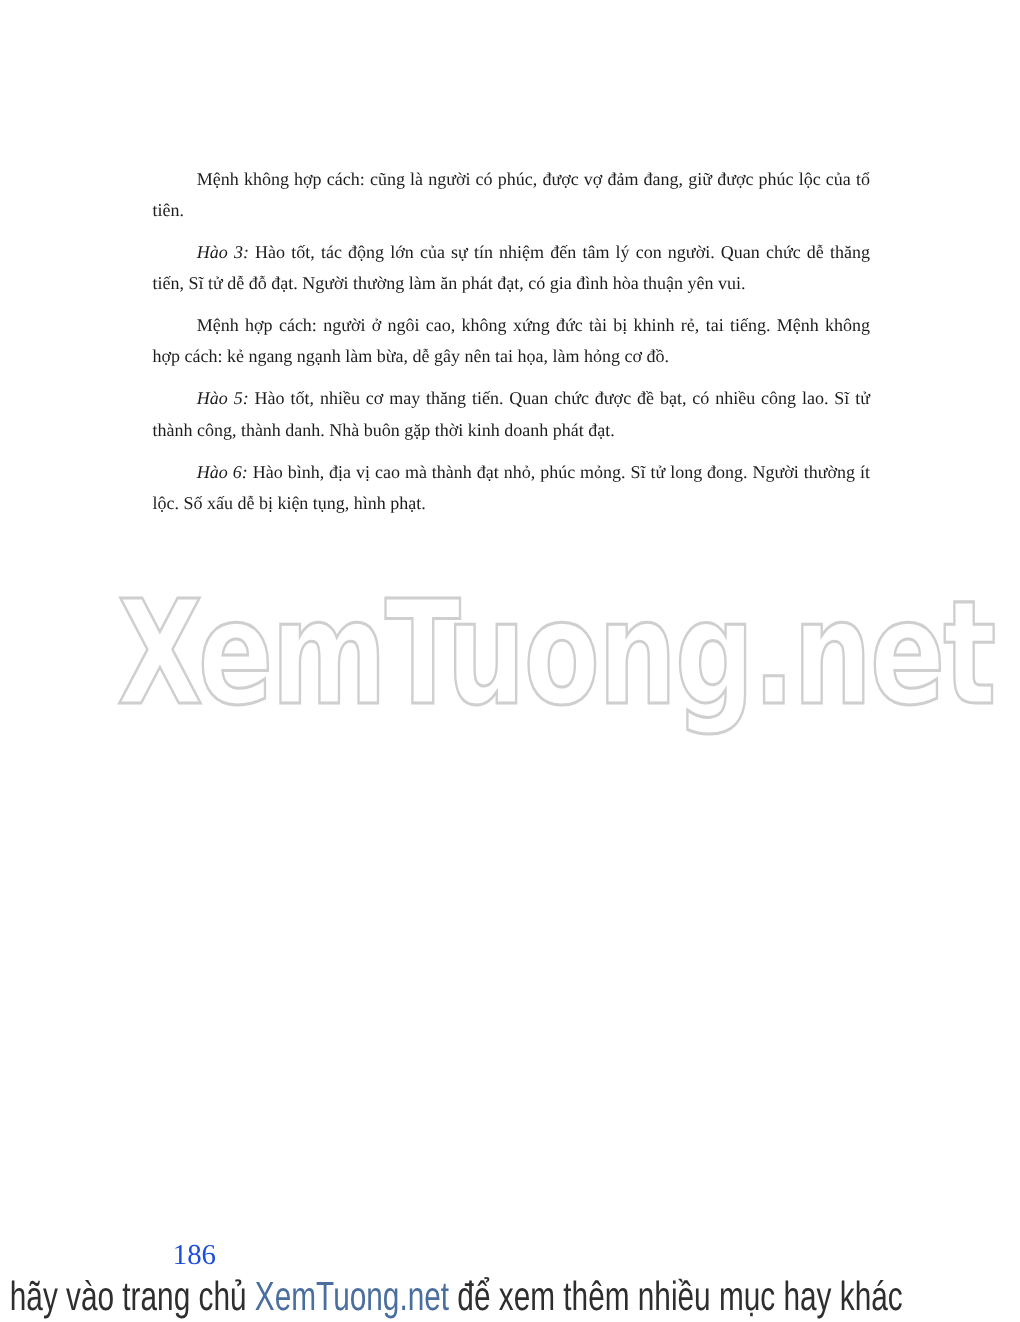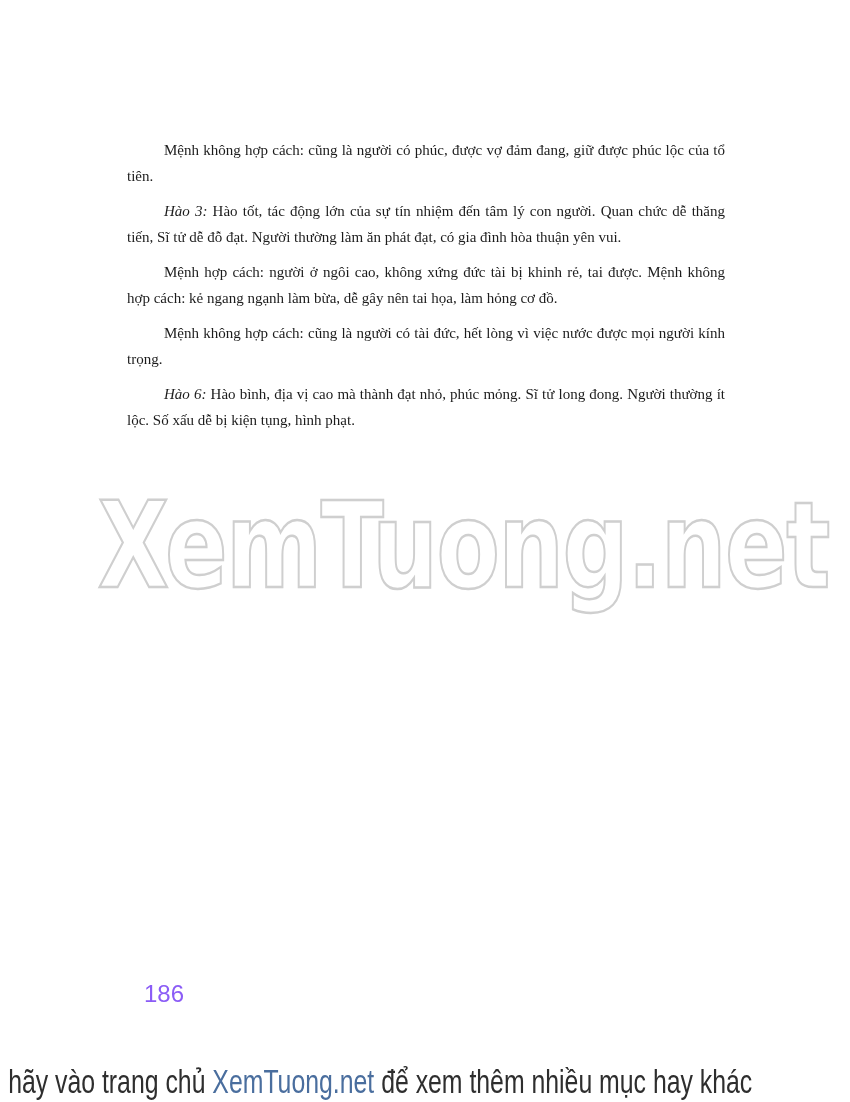--- a/index.html
+++ b/index.html
@@ -44,26 +44,26 @@
     text-align: justify;
   }
   .content p.para {
     margin: 0 0 10px 0;
     text-indent: 37px;
   }
   .content p.para i { }
   .page-number {
     position: absolute;
     left: 144px;
-    top: 980px;
+    top: 1032px;
     z-index: 2;
-    color: #8b5cf6;
+    color: #1d4ed8;
     font-size: 24px;
     line-height: 28px;
-    font-family: Liberation Sans, sans-serif;
+    font-family: Liberation Serif, serif;
   }
   .footer {
     position: absolute;
     left: 0;
     bottom: 2px;
     width: 684px;
     display: flex;
     justify-content: center;
     z-index: 2;
   }
@@ -85,22 +85,22 @@
 </head>
 <body>
 
 <div class="page">
 
   <div class="watermark">XemTuong.net</div>
 
   <div class="content">
       <p class="para">Mệnh không hợp cách: cũng là người có phúc, được vợ đảm đang, giữ được phúc lộc của tổ tiên.</p>
       <p class="para"><i>Hào 3: </i>Hào tốt, tác động lớn của sự tín nhiệm đến tâm lý con người. Quan chức dễ thăng tiến, Sĩ tử dễ đỗ đạt. Người thường làm ăn phát đạt, có gia đình hòa thuận yên vui.</p>
-      <p class="para">Mệnh hợp cách: người ở ngôi cao, không xứng đức tài bị khinh rẻ, tai được. Mệnh không hợp cách: kẻ ngang ngạnh làm bừa, dễ gây nên tai họa, làm hỏng cơ đồ.</p>
-      <p class="para">Mệnh không hợp cách: cũng là người có tài đức, hết lòng vì việc nước được mọi người kính trọng.</p>
+      <p class="para">Mệnh hợp cách: người ở ngôi cao, không xứng đức tài bị khinh rẻ, tai tiếng. Mệnh không hợp cách: kẻ ngang ngạnh làm bừa, dễ gây nên tai họa, làm hỏng cơ đồ.</p>
+      <p class="para"><i>Hào 5: </i>Hào tốt, nhiều cơ may thăng tiến. Quan chức được đề bạt, có nhiều công lao. Sĩ tử thành công, thành danh. Nhà buôn gặp thời kinh doanh phát đạt.</p>
       <p class="para"><i>Hào 6: </i>Hào bình, địa vị cao mà thành đạt nhỏ, phúc mỏng. Sĩ tử long đong. Người thường ít lộc. Số xấu dễ bị kiện tụng, hình phạt.</p>
     </div>
 
   <div class="page-number">186</div>
 
   <div class="footer">
     <div class="footer-inner">
       <span>Qúy vị hãy vào trang chủ </span><a class="footer-link">XemTuong.net</a><span> để xem thêm nhiều mục hay khác</span>
     </div>
   </div>

